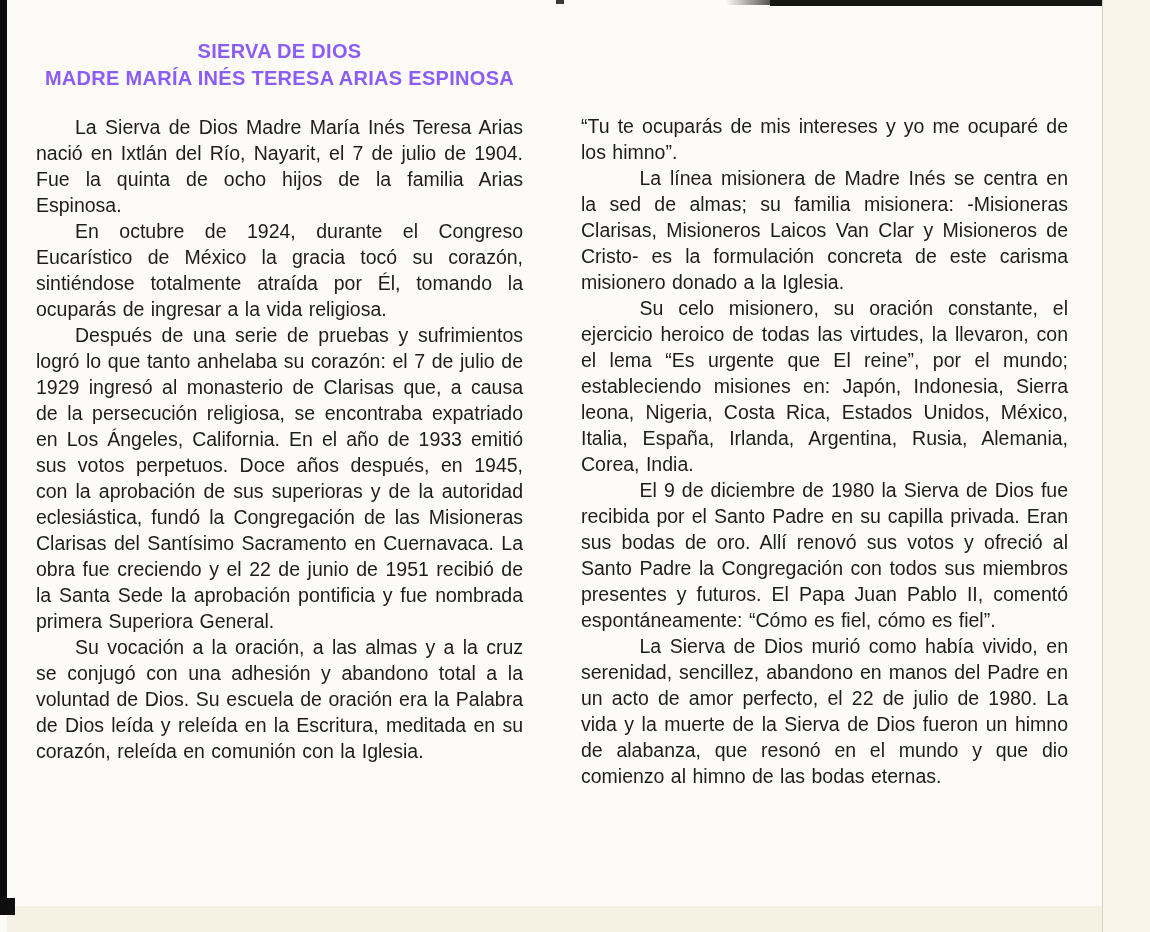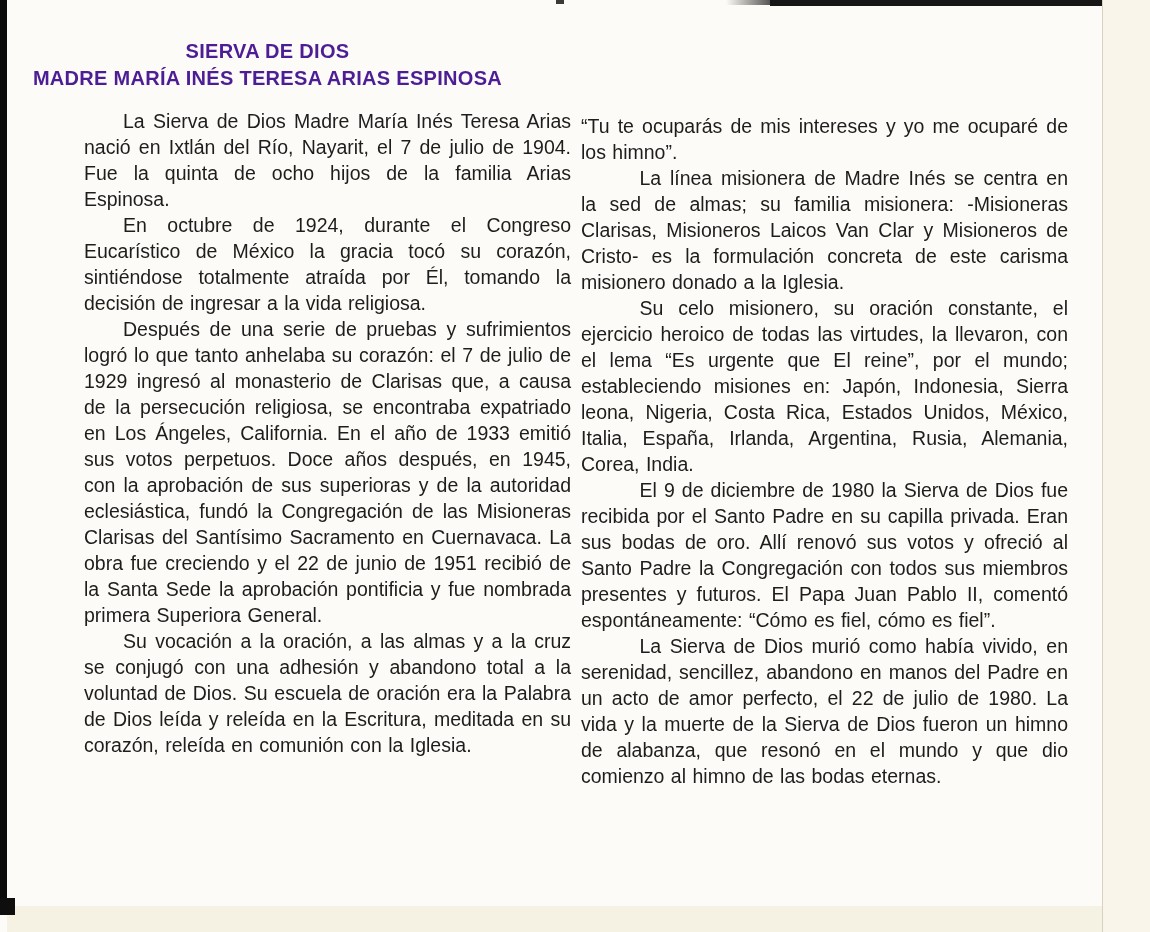--- a/index.html
+++ b/index.html
@@ -38,29 +38,29 @@
   .right-edge-strip {
     position: absolute; left: 1103px; top: 0; width: 47px; height: 932px;
     background: #f9f5eb;
   }
   .bottom-edge-band {
     position: absolute; left: 7px; top: 906px; width: 1095px; height: 26px;
     background: #f5f1e3;
   }
   
   .doc-header {
-    position: absolute; left: 24px; top: 38px; width: 487px;
+    position: absolute; left: 36px; top: 38px; width: 487px;
     text-align: center; font-weight: bold;
     font-size: 20px; line-height: 27px; letter-spacing: 0.3px;
-    color: #4c1d95;
+    color: #8b5cf6;
   }
   .col {
     position: absolute; width: 487px;
   }
-  .col-left  { left: 36px;  top: 108px; margin-left: 48px; }
+  .col-left  { left: 36px;  top: 114px; }
   .col-right { left: 581px; top: 113px; }
   .col p {
     margin: 0;
     font-size: 19.5px; line-height: 26px;
     text-align: justify;
     color: #1d1d1d;
     word-spacing: 1px;
   }
   .indent-sm { text-indent: 2em; }
   .indent-lg { text-indent: 3em; }
@@ -77,21 +77,21 @@
 <div class="scan-tick-top"></div>
 <div class="page-fold-line"></div>
 
 <div class="doc-header">
   <div>SIERVA DE DIOS</div>
   <div>MADRE MARÍA INÉS TERESA ARIAS ESPINOSA</div>
 </div>
 
 <div class="col col-left">
   <p class="indent-sm">La Sierva de Dios Madre María Inés Teresa Arias nació en Ixtlán del Río, Nayarit, el 7 de julio de 1904. Fue la quinta de ocho hijos de la familia Arias Espinosa.</p>
-  <p class="indent-sm">En octubre de 1924, durante el Congreso Eucarístico de México la gracia tocó su corazón, sintiéndose totalmente atraída por Él, tomando la decisión de ingresar a la vida religiosa.</p>
+  <p class="indent-sm">En octubre de 1924, durante el Congreso Eucarístico de México la gracia tocó su corazón, sintiéndose totalmente atraída por Él, tomando la ocuparás de ingresar a la vida religiosa.</p>
   <p class="indent-sm">Después de una serie de pruebas y sufrimientos logró lo que tanto anhelaba su corazón: el 7 de julio de 1929 ingresó al monasterio de Clarisas que, a causa de la persecución religiosa, se encontraba expatriado en Los Ángeles, California.  En el año de 1933 emitió sus votos perpetuos.  Doce años después, en 1945, con la aprobación de sus superioras y de la autoridad eclesiástica, fundó la Congregación de las Misioneras Clarisas del Santísimo Sacramento en Cuernavaca. La obra fue creciendo y el 22 de junio de 1951 recibió de la Santa Sede la aprobación pontificia y fue nombrada primera Superiora General.</p>
   <p class="indent-sm">Su vocación a la oración, a las almas y a la cruz se conjugó con una adhesión y abandono total a la voluntad de Dios. Su escuela de oración era la Palabra de Dios leída y releída en la Escritura, meditada en su corazón, releída en comunión con la Iglesia.</p>
 </div>
 
 <div class="col col-right">
   <p>“Tu te ocuparás de mis intereses y yo me ocuparé de los himno”.</p>
   <p class="indent-lg">La línea misionera de Madre Inés se centra en la sed de almas; su familia misionera: -Misioneras Clarisas, Misioneros Laicos Van Clar y Misioneros de Cristo- es la formulación concreta de este carisma misionero donado a la Iglesia.</p>
   <p class="indent-lg">Su celo misionero, su oración constante, el ejercicio heroico de todas las virtudes, la llevaron, con el lema “Es urgente que El reine”, por el mundo; estableciendo misiones en:  Japón, Indonesia, Sierra leona, Nigeria, Costa Rica, Estados Unidos, México, Italia, España, Irlanda, Argentina, Rusia, Alemania, Corea, India.</p>
   <p class="indent-lg">El 9 de diciembre de 1980 la Sierva de Dios fue recibida por el Santo Padre en su capilla privada.  Eran sus bodas de oro.  Allí renovó sus votos y ofreció al Santo Padre la Congregación con todos sus miembros presentes y futuros.  El Papa Juan Pablo II, comentó espontáneamente: “Cómo es fiel, cómo es fiel”.</p>
   <p class="indent-lg">La Sierva de Dios murió como había vivido, en serenidad, sencillez, abandono en manos del Padre en un acto de amor perfecto, el 22 de julio de 1980.  La vida y la muerte de la Sierva de Dios fueron un himno de alabanza, que resonó en el mundo y que dio comienzo al himno de las bodas eternas.</p>

